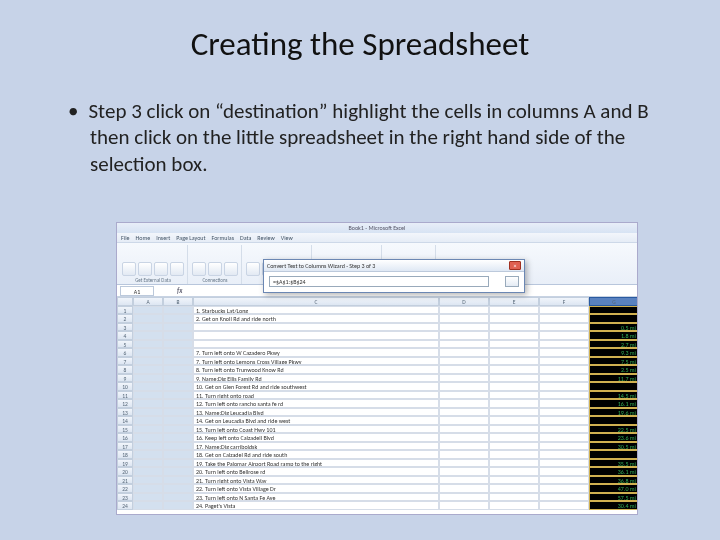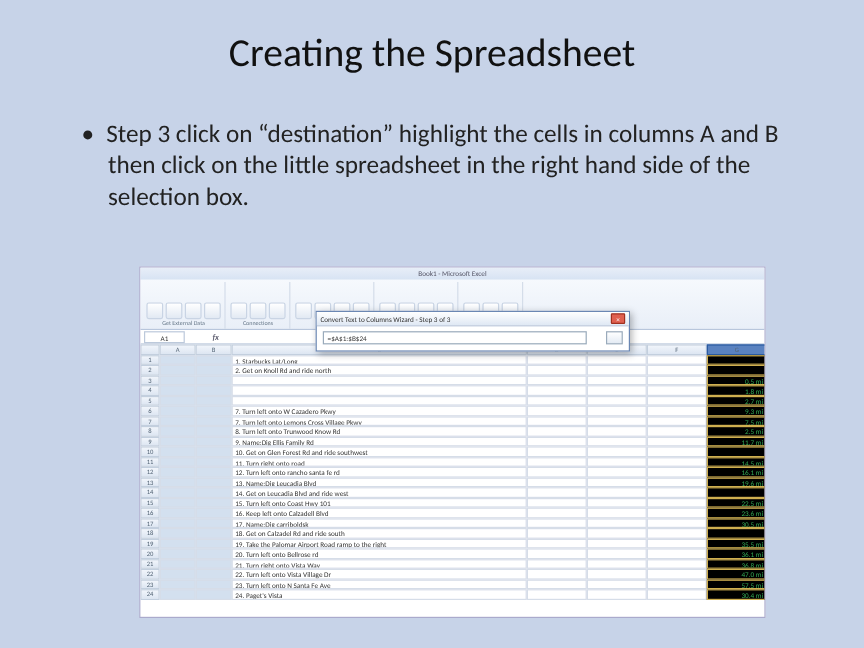--- a/index.html
+++ b/index.html
@@ -105,20 +105,30 @@
 </style>
 </head>
 <body>
 
 <div class="slide">
   <h1 class="title">Creating the Spreadsheet</h1>
   <p class="body-text"><span class="bullet">•</span><span>Step 3 click on “destination” highlight the cells in columns A and B then click on the little spreadsheet in the right hand side of the selection box.</span></p>
 
   <div class="excel">
     <div class="ex-titlebar">Book1 - Microsoft Excel</div>
+    <div class="ex-menubar" id="menubar">
+        <span>File</span>
+        <span>Home</span>
+        <span>Insert</span>
+        <span>Page Layout</span>
+        <span>Formulas</span>
+        <span>Data</span>
+        <span>Review</span>
+        <span>View</span>
+      </div>
     <div class="ex-ribbon" id="ribbon">
         <div class="rib-grp">
           <div class="rib-icons">
             <div class="rib-ico"></div>
             <div class="rib-ico"></div>
             <div class="rib-ico"></div>
             <div class="rib-ico"></div>
           </div>
           <div class="rib-label">Get External Data</div>
         </div>

